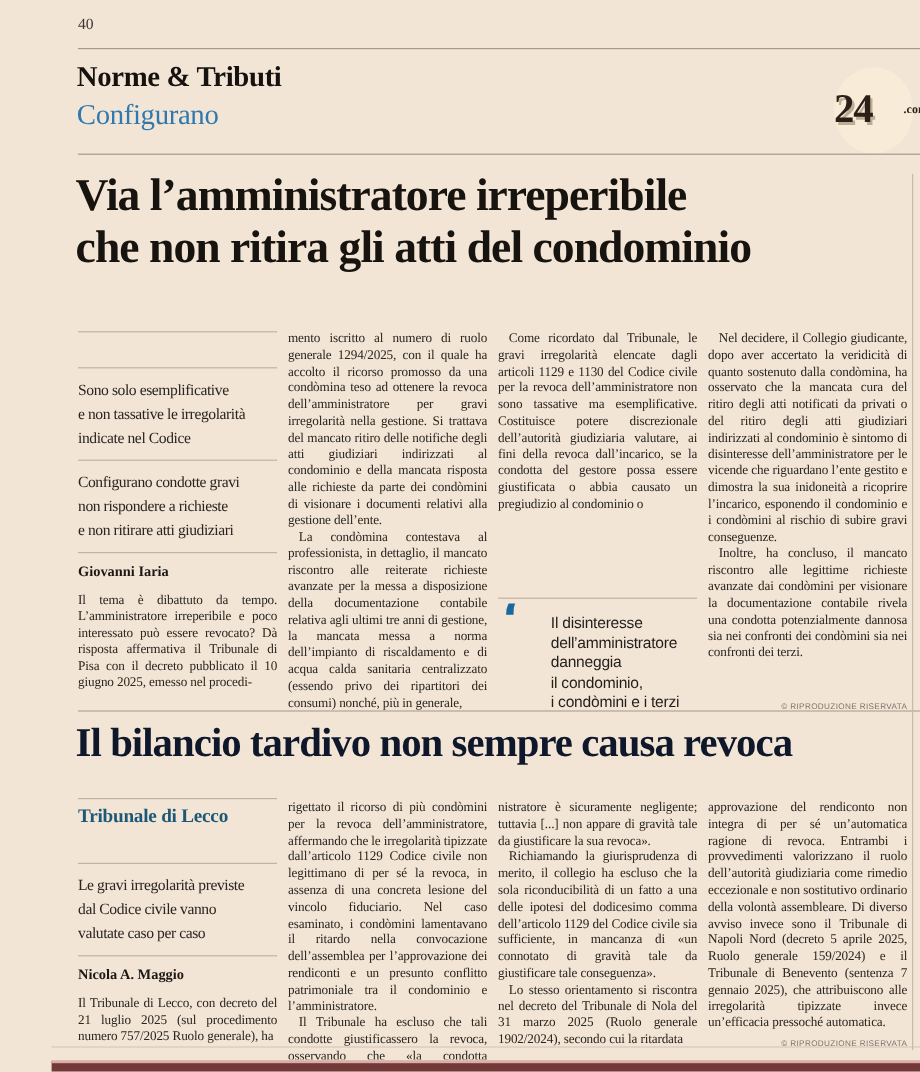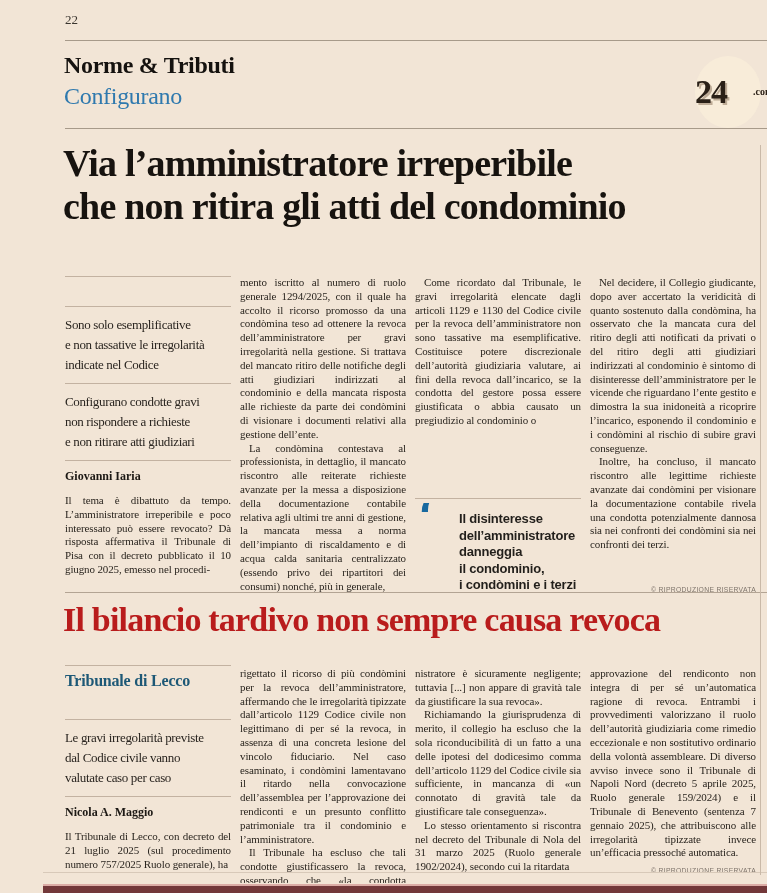--- a/index.html
+++ b/index.html
@@ -18,21 +18,21 @@
   .section-sub{left:64px;top:83px;font-size:24px;color:#2f79ae;letter-spacing:-0.3px;}
   .logo{left:695px;top:56px;width:66px;height:72px;border-radius:50%;
     background:#f8ecd9;display:flex;align-items:center;justify-content:space-between;}
   .logo-24{font-size:34px;font-weight:bold;color:#2a2017;line-height:30px;letter-spacing:-1px;
     text-shadow:2px 2px 0 rgba(120,95,70,.45);}
   .logo-com{font-size:10px;font-weight:bold;color:#2a2017;margin-left:26px;margin-top:-2px;}
   
   .headline1{left:63px;top:142px;width:702px;font-size:38px;font-weight:bold;line-height:1.12;
     letter-spacing:-0.8px;color:#17130f;white-space:pre;}
   .headline2{left:63px;top:601px;width:702px;font-size:34px;font-weight:bold;line-height:1.1;
-    letter-spacing:-0.8px;color:#b91c1c;white-space:pre;}
+    letter-spacing:-0.8px;color:#0f172a;white-space:pre;}
   
   .col{position:absolute;width:166px;overflow:hidden;}
   .a1{top:266px;height:326px;}
   .a2{top:655px;height:216px;}
   .c1{left:65px;}.c2{left:240px;}.c3{left:415px;}.c4{left:590px;}
   .kicker{margin-top:6px;font-size:16px;font-weight:bold;color:#1d5876;letter-spacing:-0.2px;}
   .sf{margin-top:8px;font-size:13px;line-height:20px;color:#2a2520;letter-spacing:-0.35px;white-space:pre;}
   .byline{margin-top:8px;font-size:12px;font-weight:bold;color:#1c1814;}
   .mt10{margin-top:10px;}.mt29{margin-top:29px;}.mt8{margin-top:8px;}
   .body-text{font-size:11px;line-height:13.8px;letter-spacing:-0.12px;text-align:justify;color:#2a251f;}
@@ -40,34 +40,34 @@
   .body-text p.ind{text-indent:9px;}
   .pad-top{padding-top:10px;}
   .pad-top2{padding-top:12px;}
   .first-body{margin-top:10px;}
   
   .pullquote{position:absolute;left:0;top:232px;width:166px;bottom:0;background:#f2e5d6;}
   .pq-rule{height:1px;background:#c3b2a1;margin-bottom:4px;}
   .pq-flex{display:flex;}
   .pq-icon{width:44px;flex:none;color:#19699f;font-size:66px;line-height:40px;
     font-family:"DejaVu Serif",serif;overflow:hidden;height:44px;}
-  .pq-text{font-family:"Liberation Sans","DejaVu Sans",sans-serif;font-weight:bold;
+  .pq-text{font-family:"Liberation Sans","DejaVu Sans",sans-serif;font-weight:normal;
     font-size:13px;line-height:16.5px;color:#221f1b;white-space:pre;padding-top:8px;letter-spacing:-0.2px;}
   .copyright{position:absolute;right:0;bottom:5px;left:40px;text-align:right;
     font-family:"Liberation Sans","DejaVu Sans",sans-serif;
     font-size:6.8px;color:#7d736a;letter-spacing:.3px;background:#f2e5d6;padding-top:2px;}
   
   .bottom-hair{left:43px;top:872px;width:724px;height:1px;background:#d8c9b9;}
   .bottom-bar{left:43px;top:884px;width:724px;height:9px;background:#73383a;border-top:2px solid #dcaca6;}
   .edge-rule{left:760px;top:145px;width:1px;height:730px;background:#c9b9a8;}
 </style>
 </head>
 <body>
 
-<div class="abs pagenum">22</div>
+<div class="abs pagenum">40</div>
 <div class="rule-heavy" style="left:65px;top:40px;width:702px;"></div>
 <div class="abs section-title">Norme &amp; Tributi</div>
 <div class="abs section-sub">Configurano</div>
 <div class="abs logo">
   <span class="logo-24">24</span>
   <span class="logo-com">.com</span>
 </div>
 <div class="rule-heavy" style="left:65px;top:128px;width:702px;"></div>
 
 <h1 class="abs headline1" style="margin:0;">Via l’amministratore irreperibile

